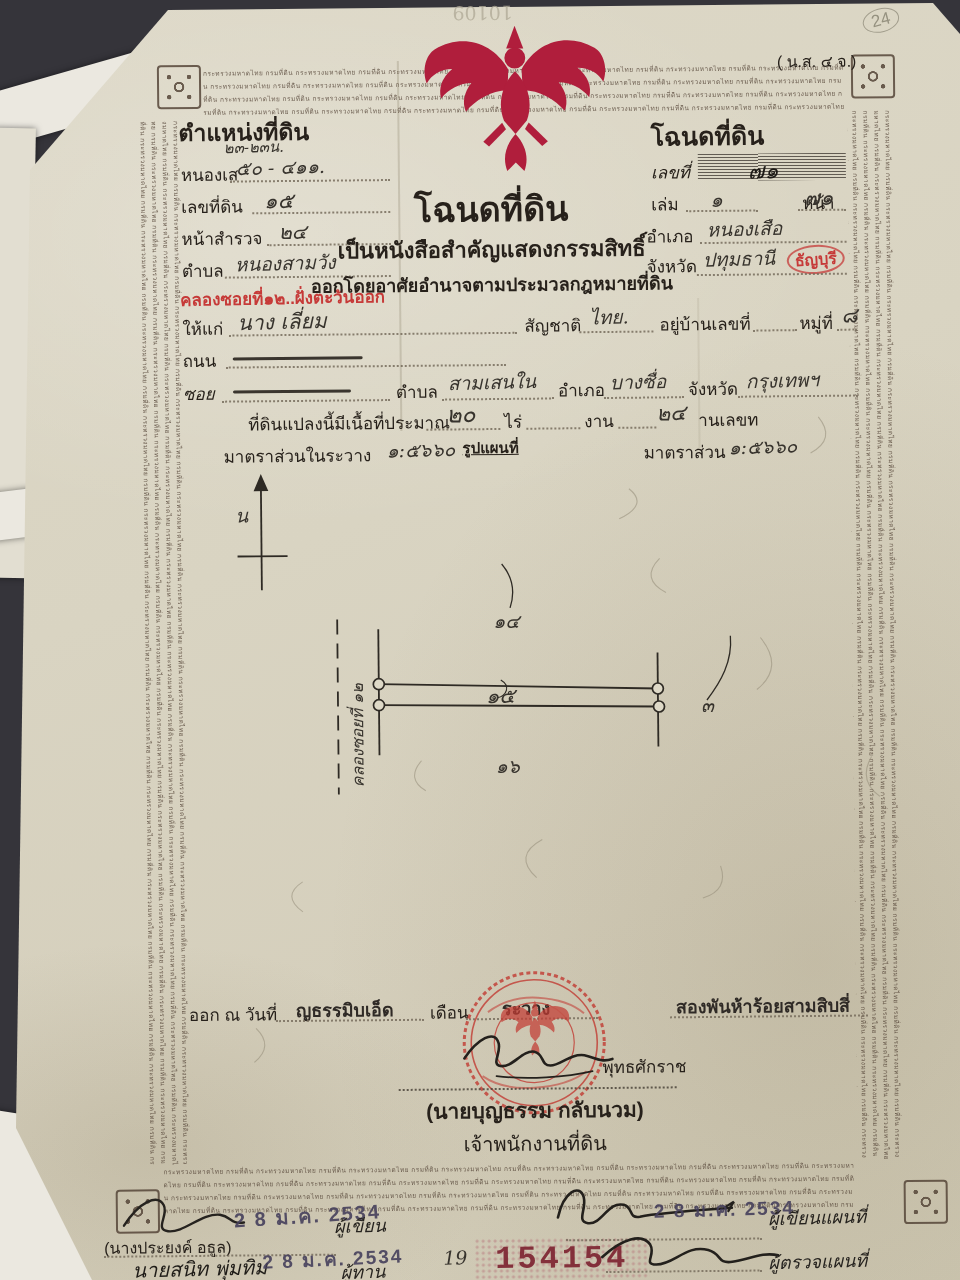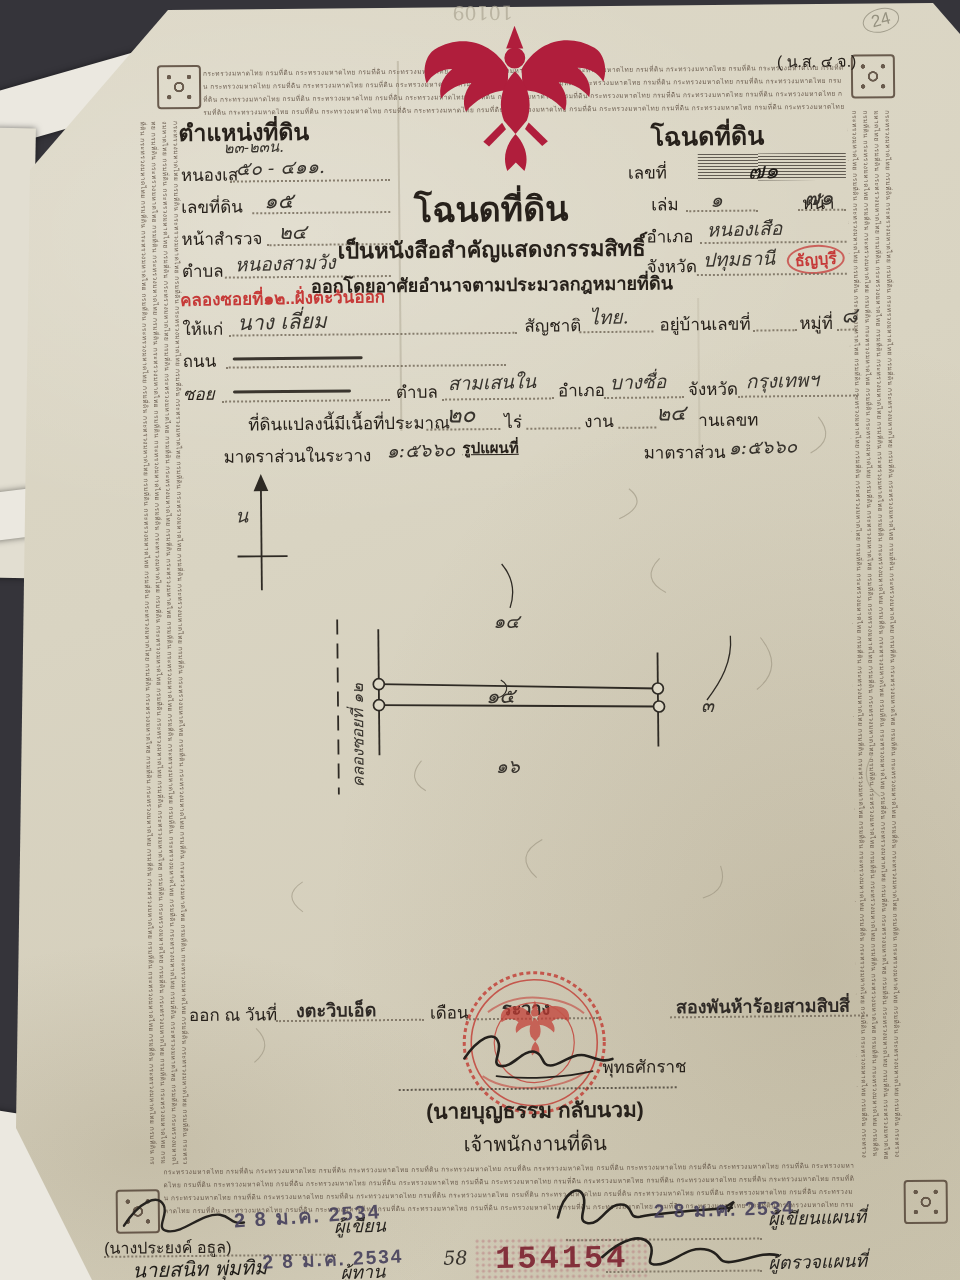--- a/index.html
+++ b/index.html
@@ -101,21 +101,21 @@
     <div class="dl" style="left:256px;top:210px;width:138px;"></div>
     <span class="lbl" style="left:185px;top:222px;">หน้าสำรวจ</span>
     <span class="hw" style="left:282px;top:214px;font-size:20px;">๒๔</span>
     <div class="dl" style="left:270px;top:242px;width:124px;"></div>
     <span class="lbl" style="left:185px;top:254px;">ตำบล</span>
     <span class="hw" style="left:238px;top:246px;">หนองสามวัง</span>
     <div class="dl" style="left:228px;top:274px;width:166px;"></div>
     <span class="lbl bold redtxt" style="left:183px;top:282px;font-size:17px;transform:rotate(-.5deg);">คลองซอยที่๑๒..ฝั่งตะวันออก</span>
 
     <span class="lbl bold" style="left:655px;top:118px;font-size:25px;">โฉนดที่ดิน</span>
-    <span class="lbl" style="left:632px;top:160px;">เลขที่</span>
+    <span class="lbl" style="left:655px;top:160px;font-style:italic;">เลขที่</span>
     <div class="abs" style="left:702px;top:156px;width:148px;height:27px;background:repeating-linear-gradient(0deg,transparent 0 2px,#4c463e 2px 3px);opacity:.85;"></div>
     <span class="hw" style="left:752px;top:156px;font-size:22px;color:#1d1a16;">๗๑</span>
     <span class="lbl" style="left:655px;top:192px;">เล่ม</span>
     <span class="hw" style="left:714px;top:186px;font-size:20px;">๑</span>
     <div class="dl" style="left:690px;top:212px;width:72px;"></div>
     <span class="lbl" style="left:806px;top:192px;">หน้า</span>
     <span class="hw" style="left:808px;top:184px;font-size:21px;">๗๑</span>
     <div class="dl" style="left:802px;top:212px;width:48px;"></div>
     <span class="lbl" style="left:650px;top:224px;">อำเภอ</span>
     <span class="hw" style="left:710px;top:216px;">หนองเสือ</span>
@@ -198,21 +198,21 @@
         <text x="26" y="52">น</text>
         <text transform="translate(152,318) rotate(-90)" font-size="16">คลองซอยที่ ๑๒</text>
         <text x="283" y="160">๑๔</text>
         <text x="275" y="235" font-size="21">๑๕</text>
         <text x="284" y="305">๑๖</text>
         <text x="490" y="246">๓</text>
       </g>
     </svg>
 
     <span class="lbl" style="left:185px;top:998px;">ออก ณ วันที่</span>
-    <span class="stampth" style="left:292px;top:994px;">งตะวิบเอ็ด</span>
+    <span class="stampth" style="left:292px;top:994px;">ญธรรมิบเอ็ด</span>
     <div class="dl" style="left:272px;top:1018px;width:148px;"></div>
     <span class="lbl" style="left:426px;top:998px;">เดือน</span>
     <span class="stampth" style="left:498px;top:994px;">ระวาง</span>
     <div class="dl" style="left:462px;top:1018px;width:132px;"></div>
     <span class="lbl" style="left:598px;top:1022px;margin-top:32px;">พุทธศักราช</span>
     <span class="stampth" style="left:672px;top:994px;">สองพันห้าร้อยสามสิบสี่</span>
     <div class="dl" style="left:666px;top:1018px;width:198px;"></div>
 
     <svg class="abs" style="left:448px;top:968px;opacity:.8;" width="165" height="150" viewBox="0 0 165 150">
       <circle cx="82" cy="75" r="70" fill="none" stroke="#c23b33" stroke-width="3" stroke-dasharray="4 3"></circle>
@@ -242,21 +242,21 @@
       <path d="M10 40 c16 -24 34 -32 40 -20 c5 10 -10 24 4 26 c16 2 34 -18 52 -16 c12 2 10 10 24 8" fill="none" stroke="#26231f" stroke-width="2.4" stroke-linecap="round"></path>
     </svg>
     <span class="datestamp" style="left:228px;top:1198px;transform:rotate(-3deg);">2 8 ม.ค. 2534</span>
     <span class="hw" style="left:328px;top:1210px;font-size:18px;color:#26231f;">ผู้เขียน</span>
     <span class="lbl" style="left:98px;top:1232px;font-size:16px;">(นางประยงค์ อธูล)</span>
     <div class="dl" style="left:98px;top:1252px;width:232px;"></div>
     <span class="hw" style="left:126px;top:1250px;font-size:20px;color:#1f1c18;">นายสนิท พุ่มทิม</span>
     <span class="datestamp" style="left:256px;top:1242px;font-size:19px;transform:rotate(-2deg);">2 8 ม.ค. 2534</span>
     <span class="hw" style="left:334px;top:1256px;font-size:18px;color:#26231f;">ผู้ทาน</span>
 
-    <span class="hw" style="left:437px;top:1246px;font-size:19px;">58</span>
+    <span class="hw" style="left:437px;top:1246px;font-size:19px;">19</span>
     <div id="serialbox">
       <span>154154</span>
     </div>
 
     <svg class="abs" style="left:538px;top:1178px;" width="200" height="60" viewBox="0 0 200 60">
       <path d="M14 40 c6 -26 22 -34 26 -20 c3 12 -8 24 4 26 c14 2 20 -22 36 -18 c10 3 4 14 16 12 c20 -4 60 -6 92 -8" fill="none" stroke="#23201c" stroke-width="2.6" stroke-linecap="round"></path>
       <path d="M180 32 l10 -6 -6 10" fill="none" stroke="#23201c" stroke-width="2.2"></path>
     </svg>
     <span class="datestamp" style="left:648px;top:1196px;font-size:19px;transform:rotate(-1deg);">2 8 ม.ค. 2534</span>
     <span class="hw" style="left:762px;top:1206px;font-size:18px;color:#26231f;">ผู้เขียนแผนที่</span>

